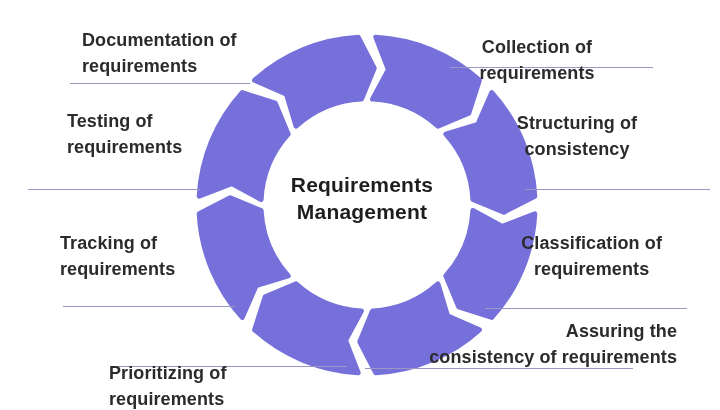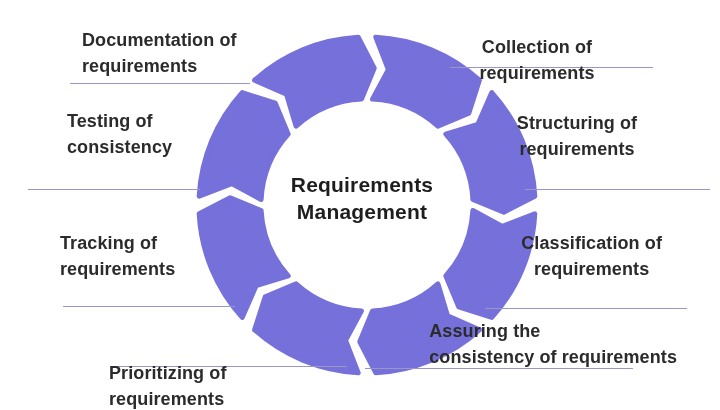--- a/index.html
+++ b/index.html
@@ -70,25 +70,25 @@
   <div class="connector" style="left:63px;  top:306px; width:172px;"></div>
   <div class="connector" style="left:485px; top:308px; width:202px;"></div>
   <div class="connector" style="left:112px; top:366px; width:235px;"></div>
   <div class="connector" style="left:365px; top:368px; width:268px;"></div>
 
   <div class="label" style="left:82px;  top:27px;">Documentation of
 requirements</div>
   <div class="label" style="left:462px; top:24px;  width:150px; text-align:center;margin-top:10px;">Collection of
 requirements</div>
   <div class="label" style="left:67px;  top:108px;">Testing of
+requirements</div>
+  <div class="label" style="left:502px; top:110px; width:150px; text-align:center;">Structuring of
 consistency</div>
-  <div class="label" style="left:502px; top:110px; width:150px; text-align:center;">Structuring of
-requirements</div>
   <div class="label" style="left:60px;  top:230px;">Tracking of
 requirements</div>
   <div class="label" style="right:58px; top:230px; text-align:center;">Classification of
 requirements</div>
   <div class="label" style="left:109px; top:320px;margin-top:40px;">Prioritizing of
 requirements</div>
-  <div class="label" style="right:43px; top:318px; text-align:left;">Assuring the
+  <div class="label" style="right:43px; top:318px; text-align:right;">Assuring the
 consistency of requirements</div>
 
 </div>
 
 </body></html>

